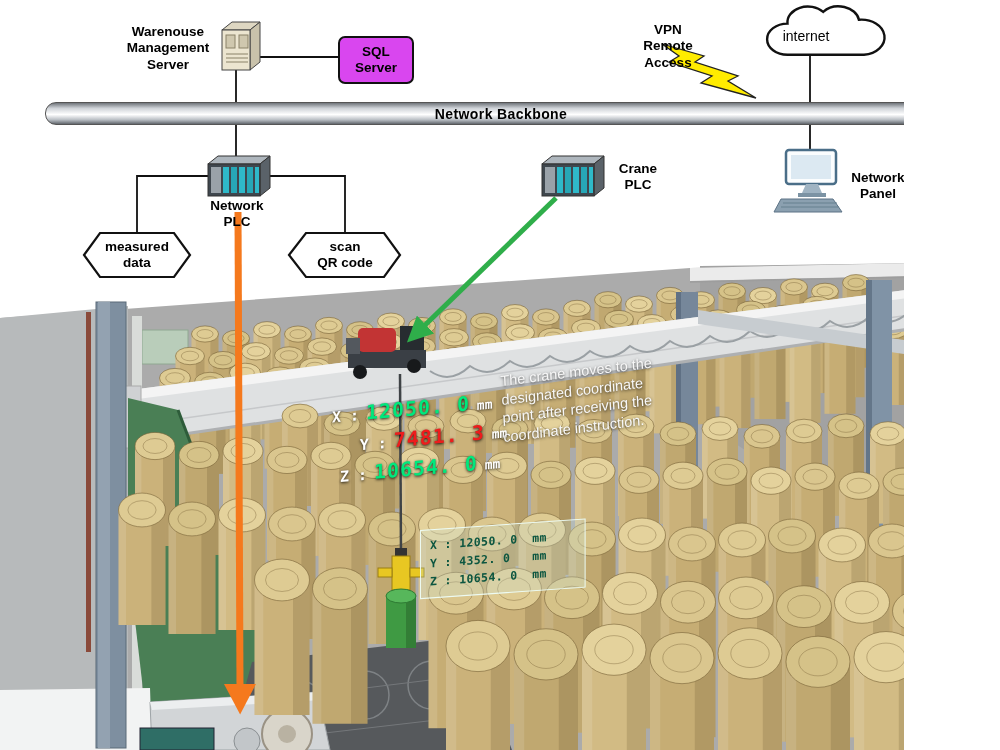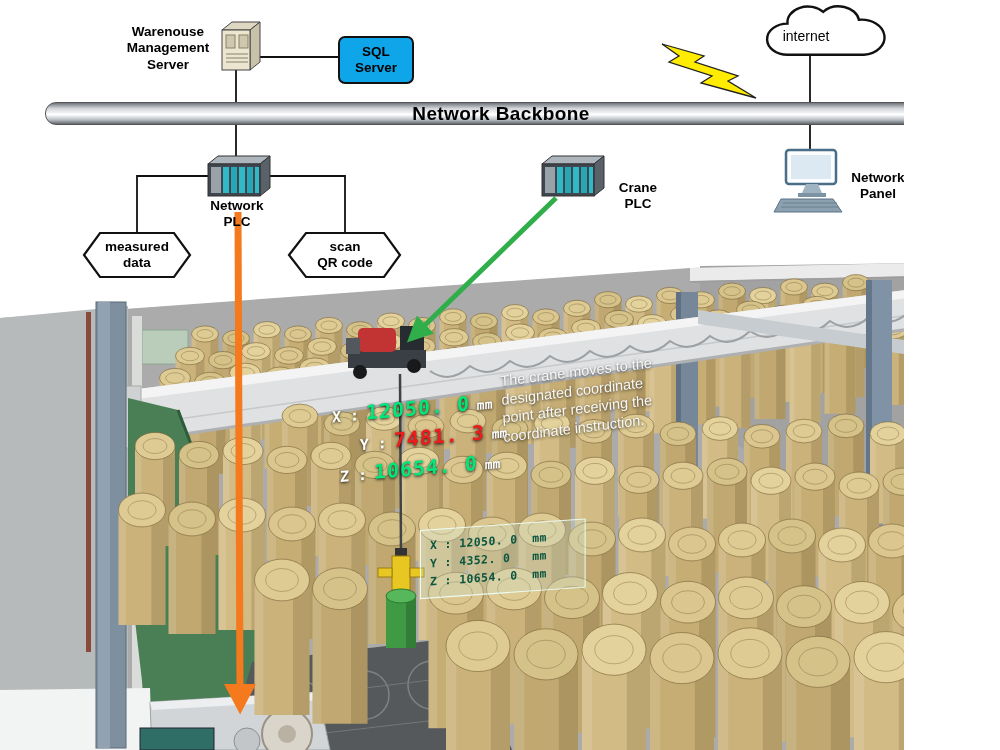--- a/index.html
+++ b/index.html
@@ -7,23 +7,23 @@
        font-family:"Liberation Sans",sans-serif;}
   svg{position:absolute;left:0;top:0;}
   #scene-svg{z-index:1;}
   #diagram-svg{z-index:3;}
   .lbl{position:absolute;z-index:4;color:#000;font-size:13.5px;font-weight:700;
        line-height:1.22;text-align:center;white-space:pre-line;}
   #backbone-bar{position:absolute;z-index:4;left:45px;top:102px;width:910px;height:21px;
        border:1px solid #555;border-radius:11px;
        background:linear-gradient(180deg,#70757b 0%,#cfd3d8 25%,#ffffff 55%,#b9bec4 80%,#62676d 100%);
        display:flex;align-items:center;justify-content:center;
-       font-size:19px;font-weight:700;letter-spacing:.4px;}
+       font-size:14px;font-weight:700;letter-spacing:.4px;}
   #sql-box{position:absolute;z-index:4;left:338px;top:36px;width:72px;height:44px;
-       border:2.2px solid #111;border-radius:7px;background:#0ea5e9;
+       border:2.2px solid #111;border-radius:7px;background:#d946ef;
        display:flex;align-items:center;justify-content:center;
        font-size:13.5px;font-weight:700;line-height:1.2;text-align:center;white-space:pre-line;}
   
   #crane-hud{position:absolute;z-index:5;left:326px;top:404px;width:230px;
        transform:rotate(-5deg) skewX(-5deg);transform-origin:left top;}
   .hud-row{display:flex;align-items:baseline;gap:7px;margin-bottom:6px;
        font-family:"DejaVu Sans Mono",monospace;font-weight:700;
        text-shadow:0 1px 3px rgba(0,0,0,.85);}
   .hud-row .h-label{color:#fff;font-size:15px;}
   .hud-row .h-value{font-size:20px;letter-spacing:1px;}
@@ -1187,26 +1187,29 @@
   <div class="lbl" style="left:118px;top:24px;width:100px;">Warenouse
 Management
 Server</div>
   <div id="sql-box">SQL
 Server</div>
   <div id="backbone-bar">
     <span>Network Backbone</span>
   </div>
   <div class="lbl" style="left:197px;top:198px;width:80px;z-index:5;">Network
 PLC</div>
-  <div class="lbl" style="left:606px;top:180px;width:64px;">Crane
+  <div class="lbl" style="left:606px;top:161px;width:64px;">Crane
 PLC</div>
   <div class="lbl" style="left:87px;top:239px;width:100px;">measured
 data</div>
   <div class="lbl" style="left:295px;top:239px;width:100px;">scan
 QR code</div>
+  <div class="lbl" style="left:633px;top:22px;width:70px;">VPN
+Remote
+Access</div>
   <div class="lbl" style="left:766px;top:28px;width:80px;font-weight:400;font-size:14px;">internet</div>
   <div class="lbl" style="left:842px;top:170px;width:72px;">Network
 Panel</div>
 
   <div id="crane-hud">
     <div class="hud-row" id="hud-row-x">
       <span class="h-label">X :</span>
       <span class="h-value v-green">12050. 0</span>
       <span class="h-unit">mm</span>
     </div>

